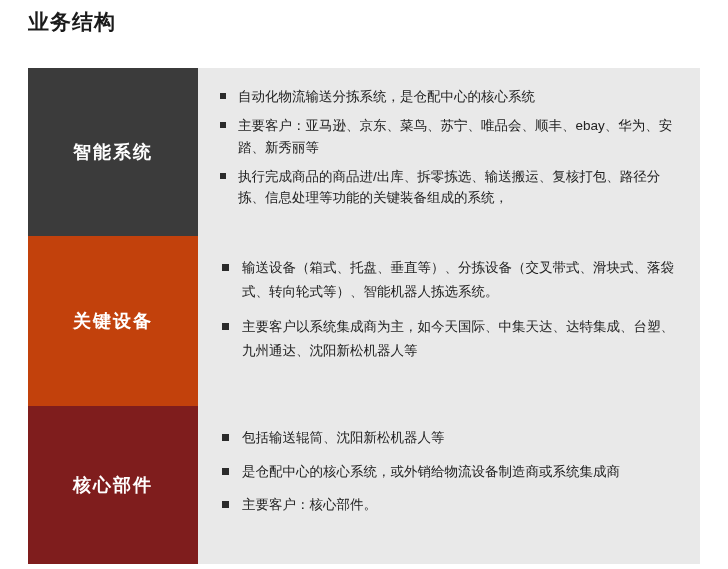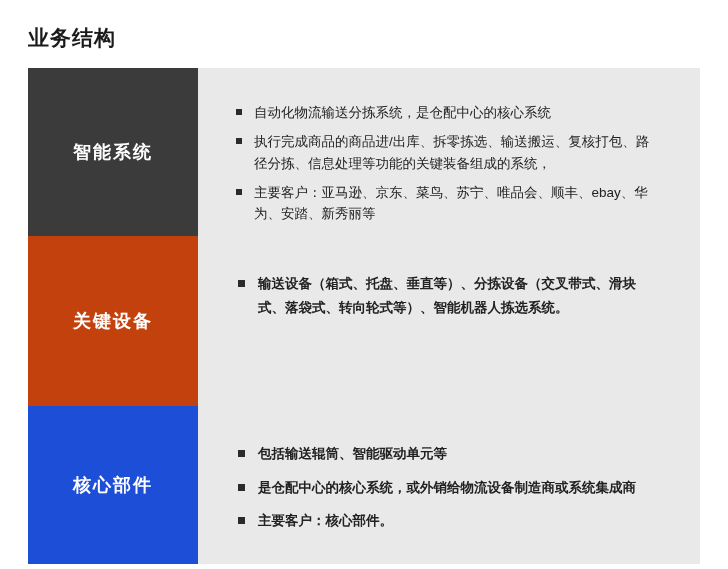--- a/index.html
+++ b/index.html
@@ -16,21 +16,21 @@
   }
   .page {
     position: relative;
     width: 728px;
     height: 569px;
     box-sizing: border-box;
   }
   .page-title {
     position: absolute;
     left: 28px;
-    top: 24px;
+    top: 8px;
     font-size: 21px;
     font-weight: bold;
     letter-spacing: 1px;
     color: #1a1a1a;
   }
   .table {
     position: absolute;
     left: 28px;
     top: 68px;
     width: 672px;
@@ -50,35 +50,34 @@
     display: flex;
     align-items: center;
     justify-content: center;
     color: #ffffff;
     font-size: 18px;
     font-weight: bold;
     letter-spacing: 2px;
   }
   .label-1 { background: #3b3b3b; }
   .label-2 { background: #c2410c; }
-  .label-3 { background: #1d4ed8; text-align: center; }
+  .label-3 { background: #7f1d1d; text-align: center; }
 
   .content-cell {
     flex: 1 1 auto;
     background: #e9e9e9;
     padding: 18px 24px 14px 22px;
     box-sizing: border-box;
   }
   .content-cell.tight {
     padding-top: 20px;
-    font-weight: bold;
   }
   ul.bullets {
     list-style: none;
-    margin: 16px;
+    margin: 0;
     padding: 0;
   }
   ul.bullets li {
     position: relative;
     padding-left: 18px;
     margin-bottom: 7px;
     font-size: 13.5px;
     line-height: 1.62;
     color: #222;
   }
@@ -117,44 +116,45 @@
 
   <div class="table">
 
     <div class="row row-1">
       <div class="label-cell label-1">
         <span>智能系统</span>
       </div>
       <div class="content-cell">
         <ul class="bullets">
           <li>自动化物流输送分拣系统，是仓配中心的核心系统</li>
+          <li>主要客户：亚马逊、京东、菜鸟、苏宁、唯品会、顺丰、ebay、华为、安踏、新秀丽等</li>
           <li>执行完成商品的商品进/出库、拆零拣选、输送搬运、复核打包、路径分拣、信息处理等功能的关键装备组成的系统，</li>
-          <li>主要客户：亚马逊、京东、菜鸟、苏宁、唯品会、顺丰、ebay、华为、安踏、新秀丽等</li>
         </ul>
       </div>
     </div>
 
     <div class="row row-2">
       <div class="label-cell label-2">
         <span>关键设备</span>
       </div>
       <div class="content-cell tight">
         <ul class="bullets">
           <li>输送设备（箱式、托盘、垂直等）、分拣设备（交叉带式、滑块式、落袋式、转向轮式等）、智能机器人拣选系统。</li>
+          <li>主要客户以系统集成商为主，如今天国际、中集天达、达特集成、台塑、九州通达、沈阳新松机器人等</li>
         </ul>
       </div>
     </div>
 
     <div class="row row-3">
       <div class="label-cell label-3">
         <span>核心部件</span>
       </div>
       <div class="content-cell tight">
         <ul class="bullets">
-          <li>包括输送辊筒、智能驱动单元等</li>
+          <li>包括输送辊筒、沈阳新松机器人等</li>
           <li>是仓配中心的核心系统，或外销给物流设备制造商或系统集成商</li>
           <li>主要客户：核心部件。</li>
         </ul>
       </div>
     </div>
 
   </div>
 </div>
 
 </body></html>

